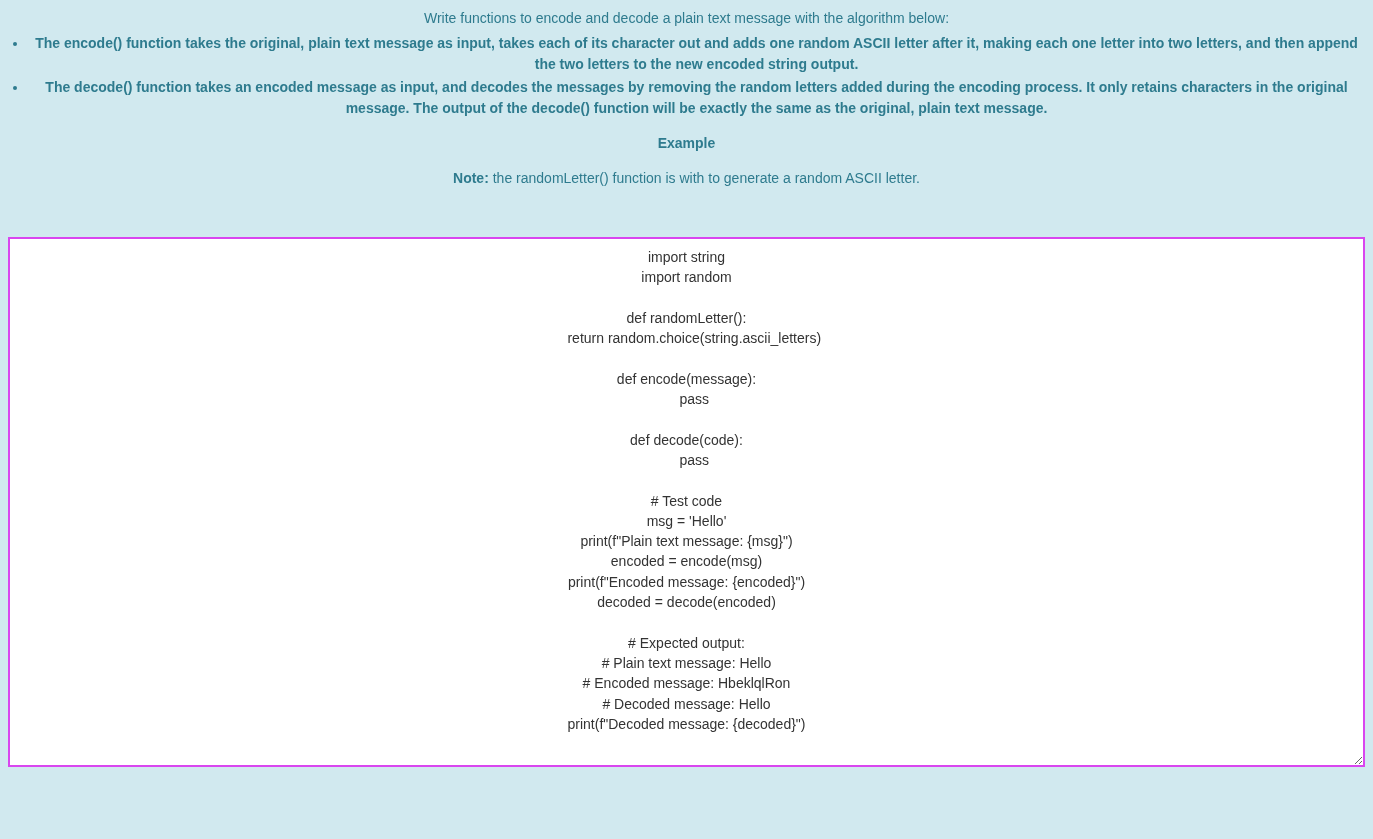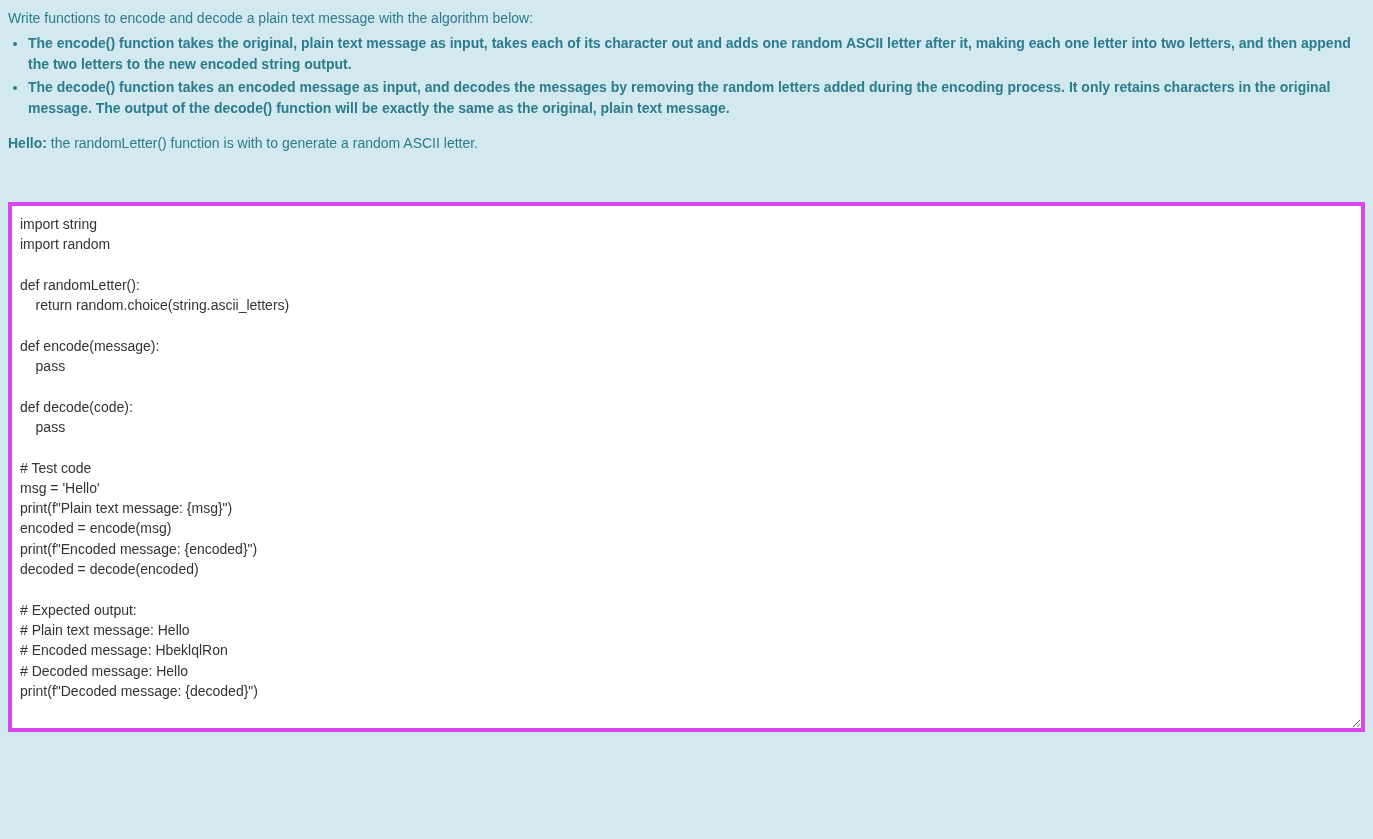--- a/index.html
+++ b/index.html
@@ -1,18 +1,19 @@
 <!DOCTYPE html>
 <html><head>
   <meta charset="utf-8">
   <style>
     * {
       margin: 0;
       padding: 0;
       box-sizing: border-box;
+      text-align: center;
     }
     body {
       font-family: "Segoe UI", Arial, sans-serif;
       background-color: #d1e9ef;
       padding: 8px;
       font-size: 14px;
       color: #2e7b8e;
       line-height: 1.5;
     }
     .problem-description {
@@ -36,21 +37,21 @@
       font-weight: 600;
       margin-bottom: 4px;
       margin-top: 14px;
     }
     .note-line {
       margin-top: 14px;
     }
     .code-editor {
       width: 100%;
       background-color: #ffffff;
-      border: 4px solid #d946ef;
+      border: 2px solid #d946ef;
       padding: 8px;
       font-family: "Segoe UI", Arial, sans-serif;
       font-size: 14px;
       color: #333;
       line-height: 1.45;
       resize: both;
       overflow: auto;
       min-height: 530px;
       white-space: pre;
       margin-top: 28px;
@@ -60,22 +61,23 @@
 <body>
 
 
 
 <div class="problem-description">
   <p>Write functions to encode and decode a plain text message with the algorithm below:</p>
   <ul>
     <li>The encode() function takes the original, plain text message as input, takes each of its character out and adds one random ASCII letter after it, making each one letter into two letters, and then append the two letters to the new encoded string output.</li>
     <li>The decode() function takes an encoded message as input, and decodes the messages by removing the random letters added during the encoding process. It only retains characters in the original message. The output of the decode() function will be exactly the same as the original, plain text message.</li>
   </ul>
+  <p class="example-label">Example</p>
   <p class="note-line">
-    <strong>Hello:</strong><span> the randomLetter() function is with to generate a random ASCII letter.</span>
+    <strong>Note:</strong><span> the randomLetter() function is with to generate a random ASCII letter.</span>
   </p>
 </div>
 
 <textarea class="code-editor" spellcheck="false" style="">import string
 import random
 
 def randomLetter():
     return random.choice(string.ascii_letters)
 
 def encode(message):

